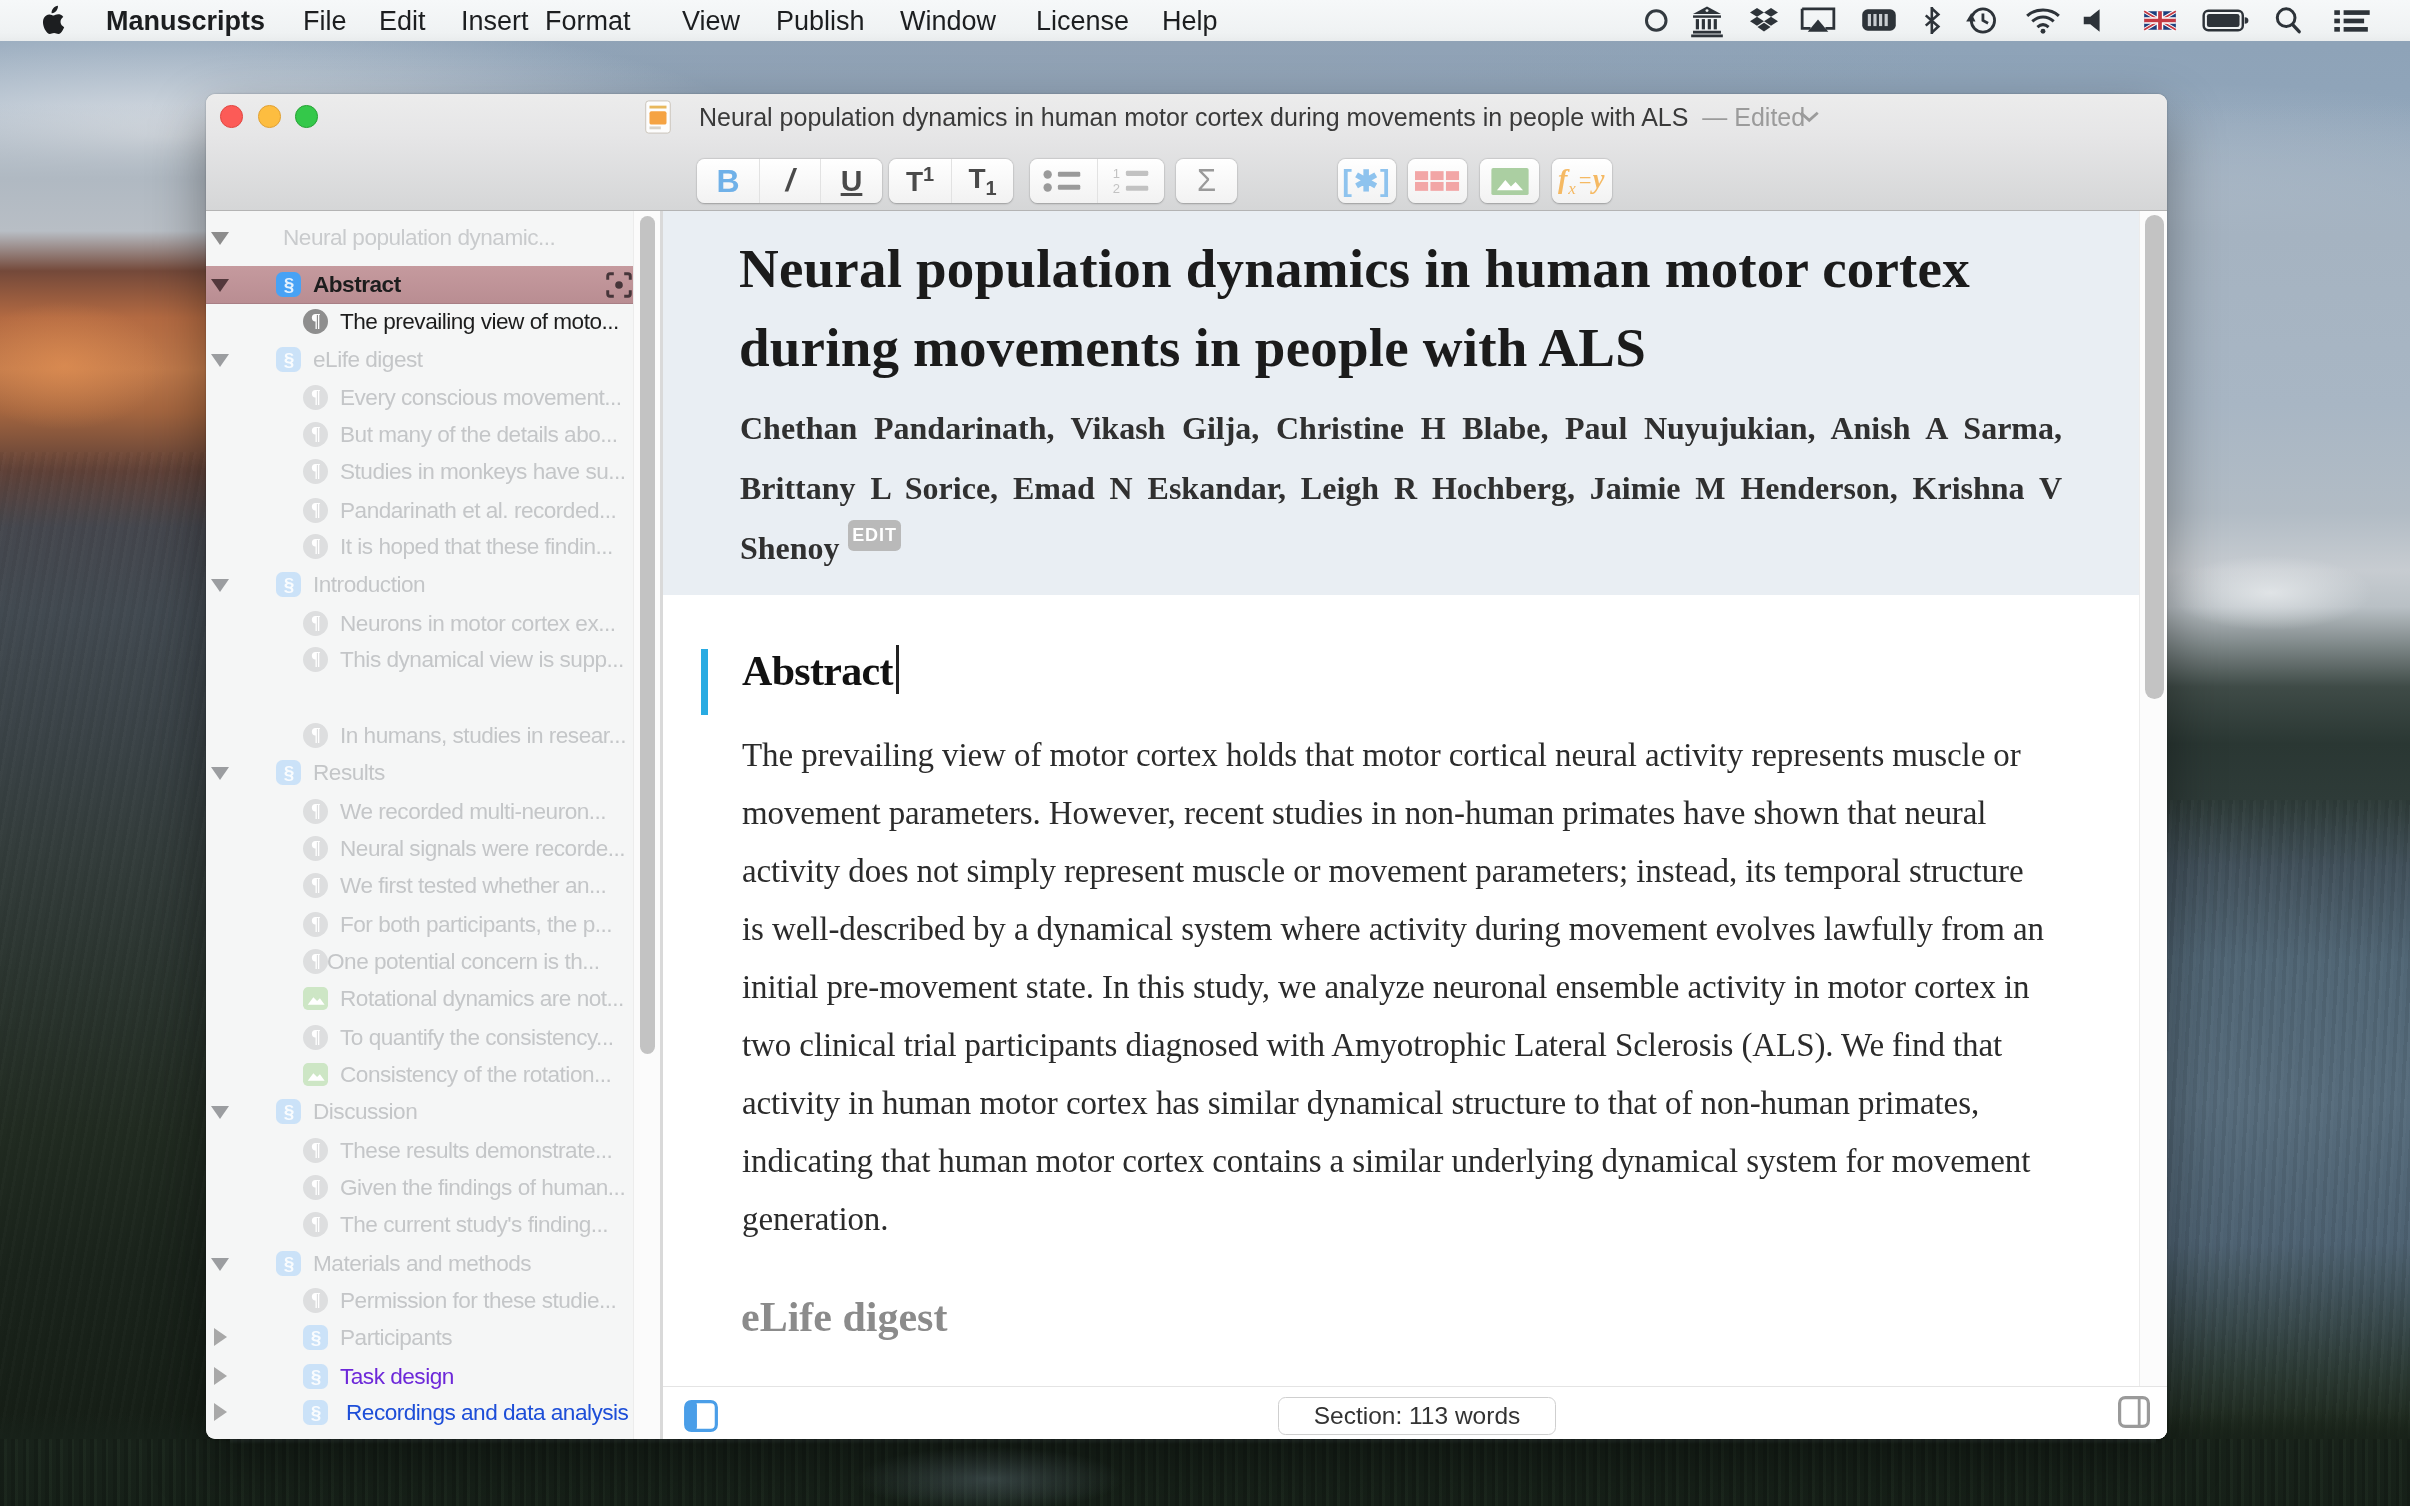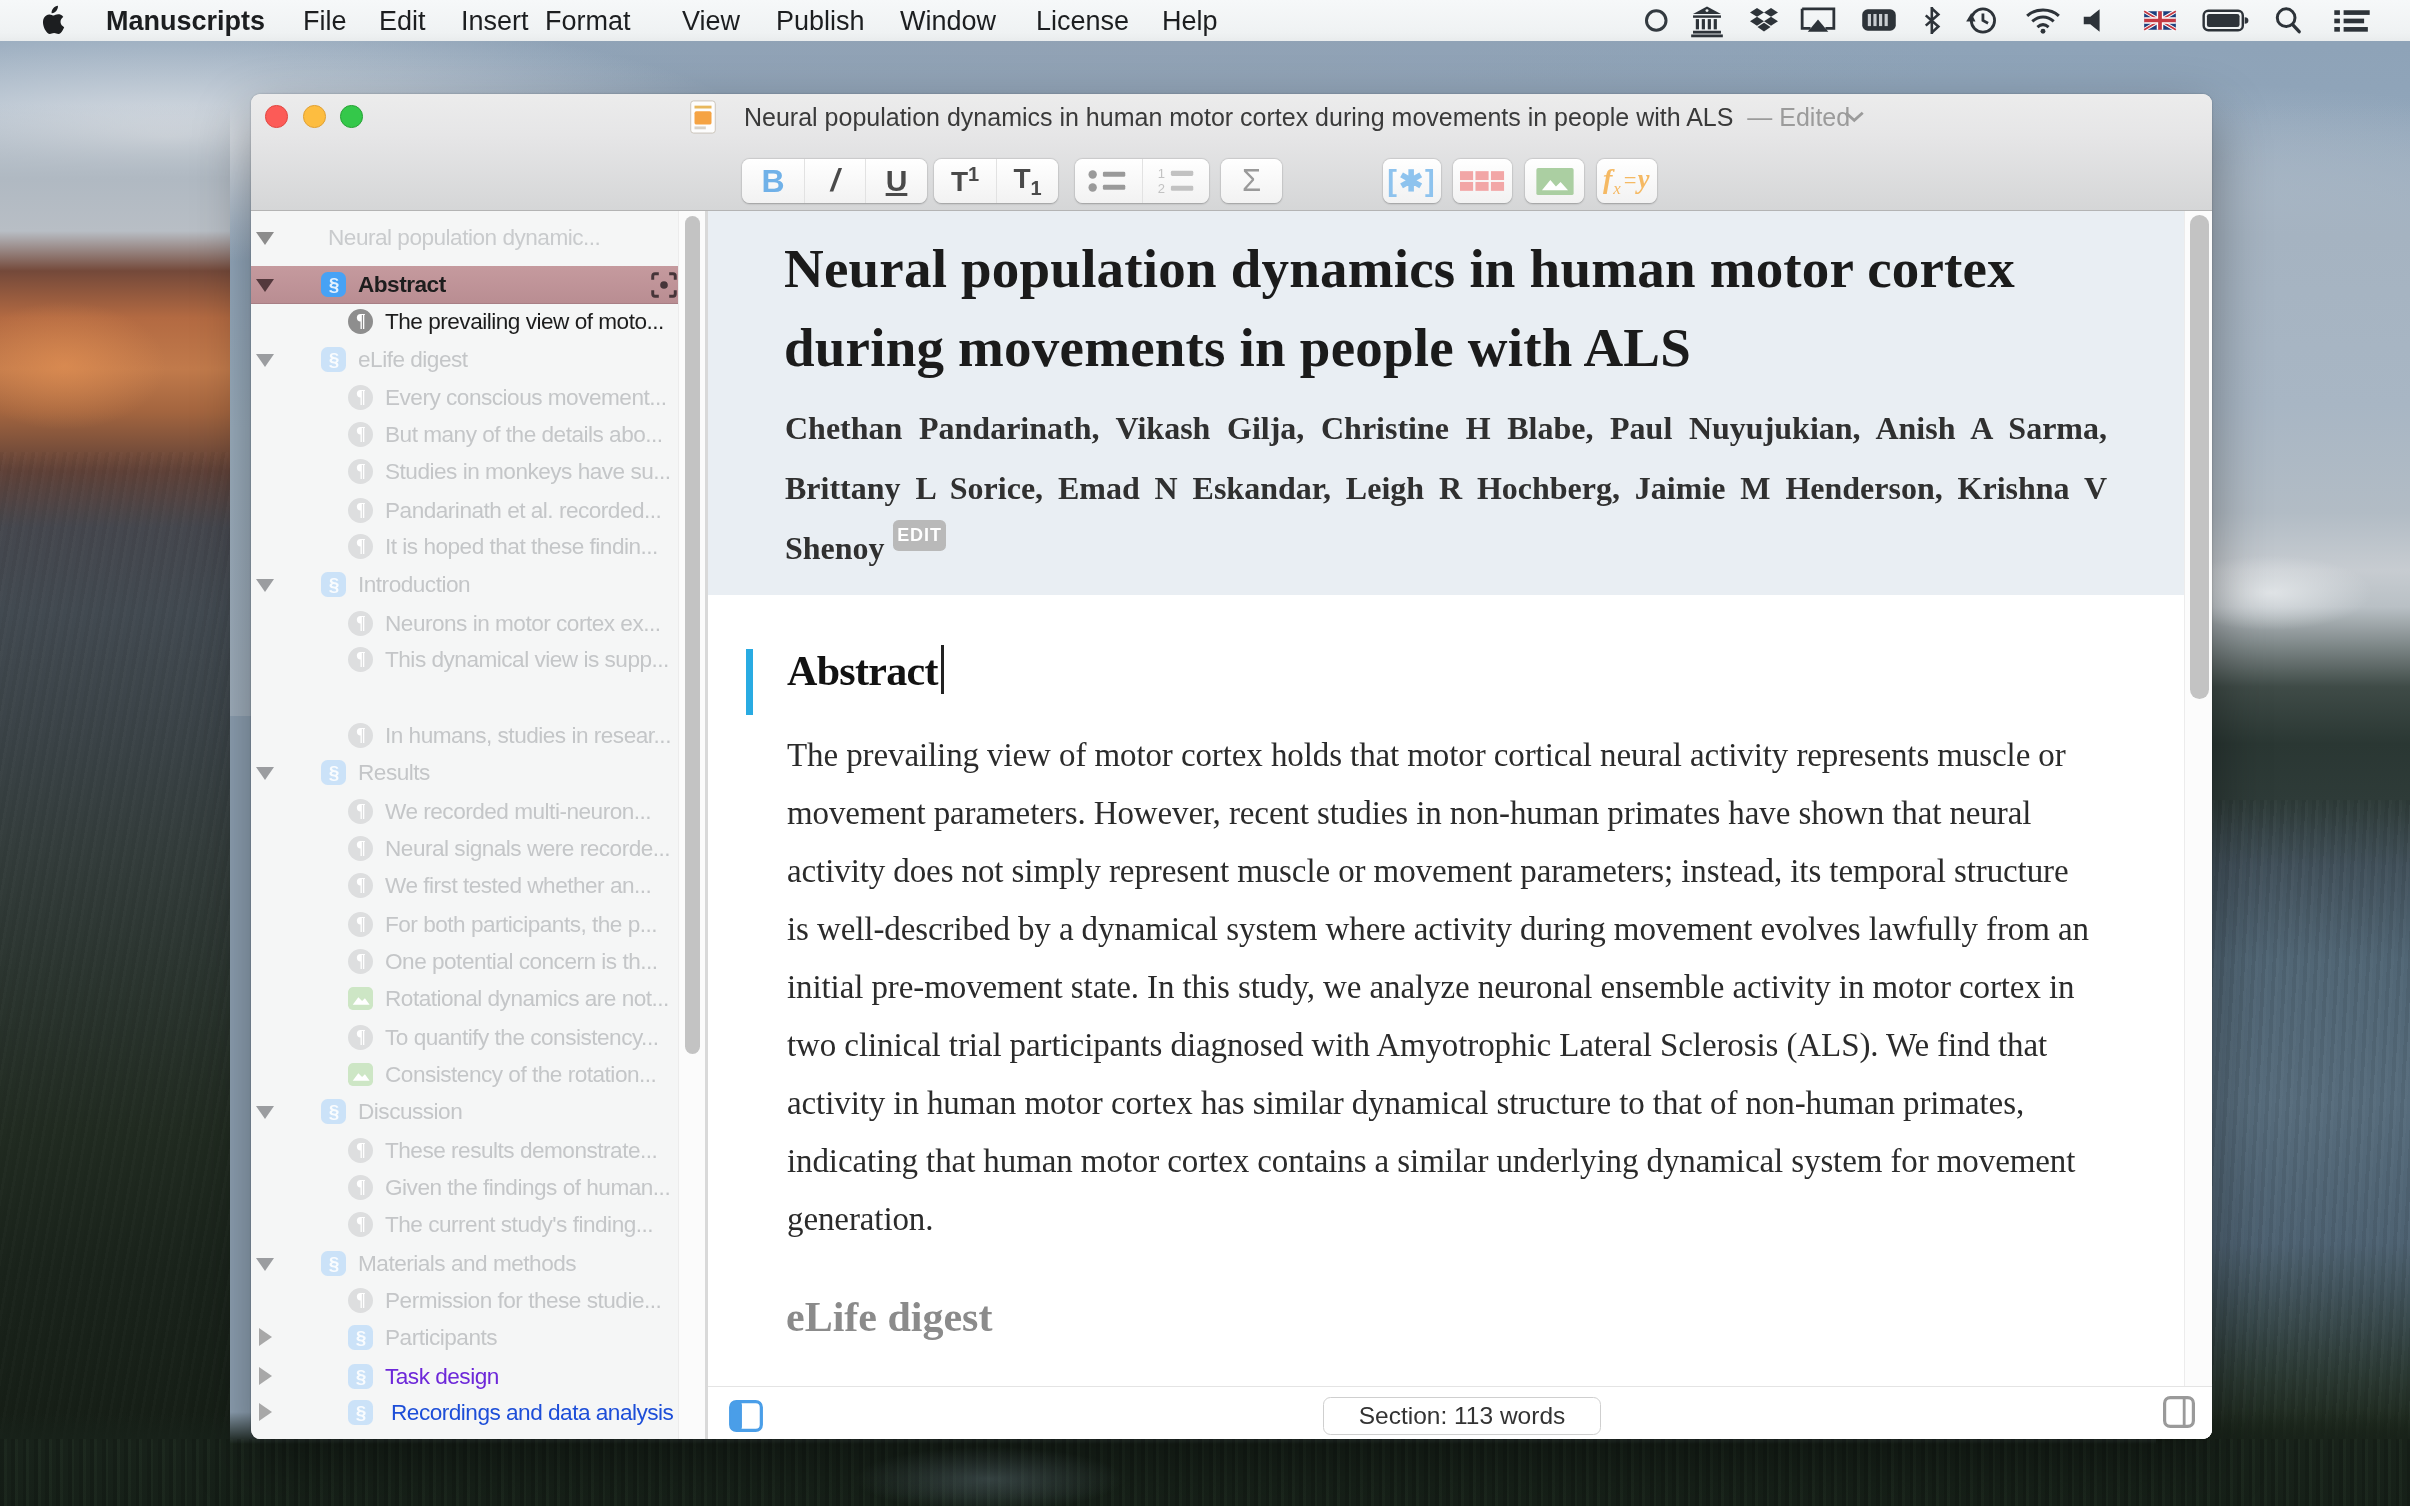--- a/index.html
+++ b/index.html
@@ -50,21 +50,21 @@
   background:linear-gradient(180deg,#f6f8f9 0%,#eff2f3 80%,#e9eced 100%);
   color:#1c1e20; font-size:27px; z-index:50; }
 #menubar .mi { position:absolute; top:0; height:41px; line-height:42px; white-space:nowrap; }
 #menubar .b { font-weight:bold; }
 #menubar svg { position:absolute; top:0; }
 
 
 #window { position:absolute; left:206px; top:94px; width:1961px; height:1345px;
   border-radius:9.4px; overflow:hidden;
   box-shadow:0 23.5px 56px rgba(0,0,0,0.38), 0 0 1.9px rgba(0,0,0,0.28);
-  background:#f5f6f6; z-index:10;margin-left:45px; }
+  background:#f5f6f6; z-index:10; }
 #titlebar { position:absolute; left:0; top:0; width:1961px; height:117px;
   background:linear-gradient(180deg,#ececec 0%,#e6e6e7 35%,#d5d6d7 100%);
   border-bottom:1.9px solid #b4b4b4; }
 .tl { position:absolute; top:11.3px; width:22.6px; height:22.6px; border-radius:50%; }
 #tl-r { left:14px; background:#fc5b57; border:0.9px solid #e14640; }
 #tl-y { left:52px; background:#fdbd40; border:0.9px solid #e0a033; }
 #tl-g { left:89px; background:#34c84a; border:0.9px solid #26a234; }
 #wtitle { position:absolute; left:493px; top:0; height:45px; line-height:47px; font-size:25px; color:#3a3a3a; white-space:nowrap; }
 #wtitle .edited { color:#9b9b9b; }
 
@@ -417,21 +417,21 @@
       <div class="row" style="top:656px">
         <div class="picon" style="left:97px; background:#dddedf">¶</div>
         <span class="rowtxt" style="left:134px; color:#c4c6c8">We first tested whether an...</span>
       </div>
       <div class="row" style="top:695px">
         <div class="picon" style="left:97px; background:#dddedf">¶</div>
         <span class="rowtxt" style="left:134px; color:#c4c6c8">For both participants, the p...</span>
       </div>
       <div class="row" style="top:732px">
         <div class="picon" style="left:97px; background:#dddedf">¶</div>
-        <span class="rowtxt" style="left:134px; color:#c4c6c8">One potential concern is th...</span>
+        <span class="rowtxt" style="left:121px; color:#c4c6c8">One potential concern is th...</span>
       </div>
       <div class="row" style="top:769px">
         <svg class="iicon" style="left:97px" width="25.4" height="23.5" viewBox="0 0 27 25">
           <rect width="27" height="25" rx="5" fill="#cde6c5"></rect>
           <path d="M5 19 L11 11 L15 15 L18 12 L23 19 Z" fill="#fff"></path>
         </svg>
         <span class="rowtxt" style="left:134px; color:#c4c6c8">Rotational dynamics are not...</span>
       </div>
       <div class="row" style="top:808px">
         <div class="picon" style="left:97px; background:#dddedf">¶</div>

